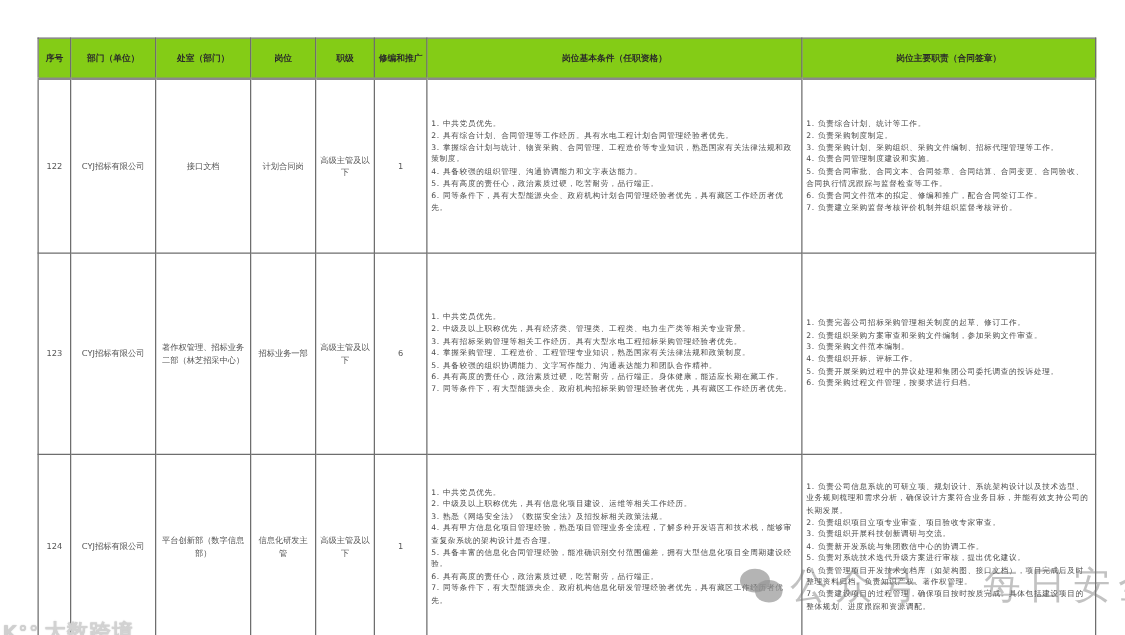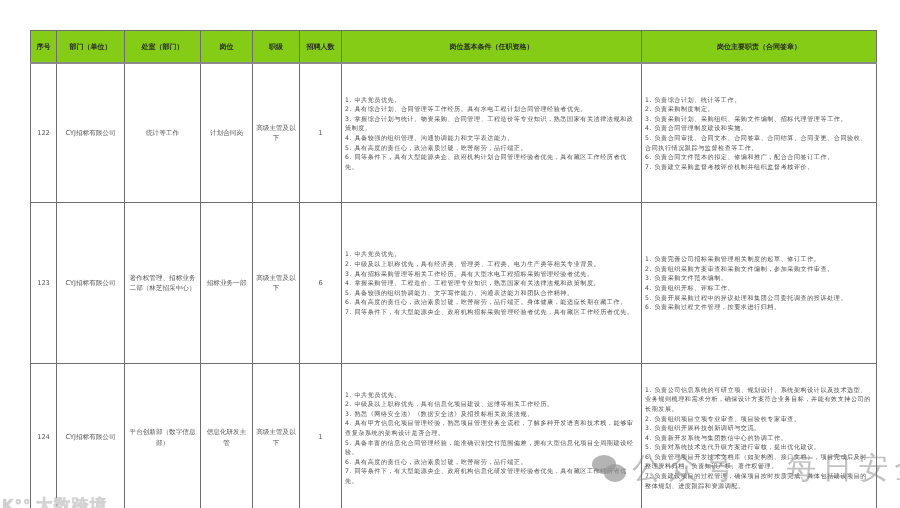--- a/index.html
+++ b/index.html
@@ -92,31 +92,31 @@
       <col style="width:300px">
       <col style="width:235px">
     </colgroup>
     <thead>
       <tr>
         <th>序号</th>
         <th>部门（单位）</th>
         <th>处室（部门）</th>
         <th>岗位</th>
         <th>职级</th>
-        <th>招聘人数</th>
+        <th>修编和推广</th>
         <th>岗位基本条件（任职资格）</th>
         <th>岗位主要职责（合同签章）</th>
       </tr>
     </thead>
     <tbody>
 
       <tr class="r1">
         <td class="c">122</td>
         <td class="c">CYJ招标有限公司</td>
-        <td class="c">统计等工作</td>
+        <td class="c">接口文档</td>
         <td class="c">计划合同岗</td>
         <td class="c">高级主管及以下</td>
         <td class="c">1</td>
         <td class="txt">
           <ol>
             <li>1. 中共党员优先。</li>
             <li>2. 具有综合计划、合同管理等工作经历。具有水电工程计划合同管理经验者优先。</li>
             <li>3. 掌握综合计划与统计、物资采购、合同管理、工程造价等专业知识，熟悉国家有关法律法规和政策制度。</li>
             <li>4. 具备较强的组织管理、沟通协调能力和文字表达能力。</li>
             <li>5. 具有高度的责任心，政治素质过硬，吃苦耐劳，品行端正。</li>

